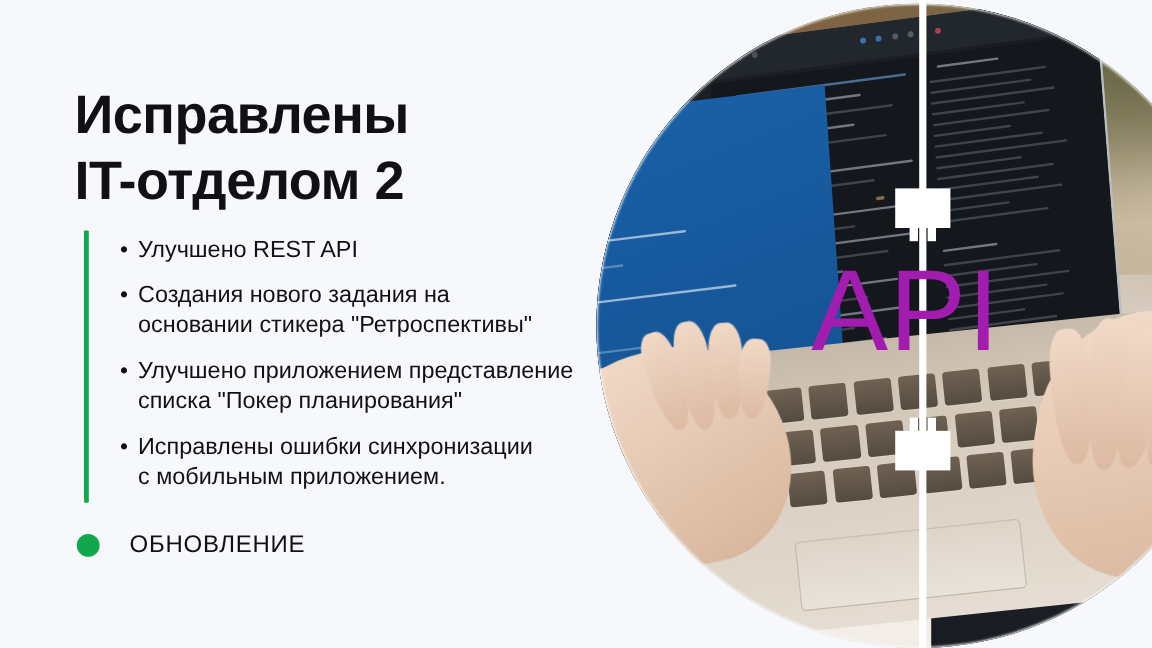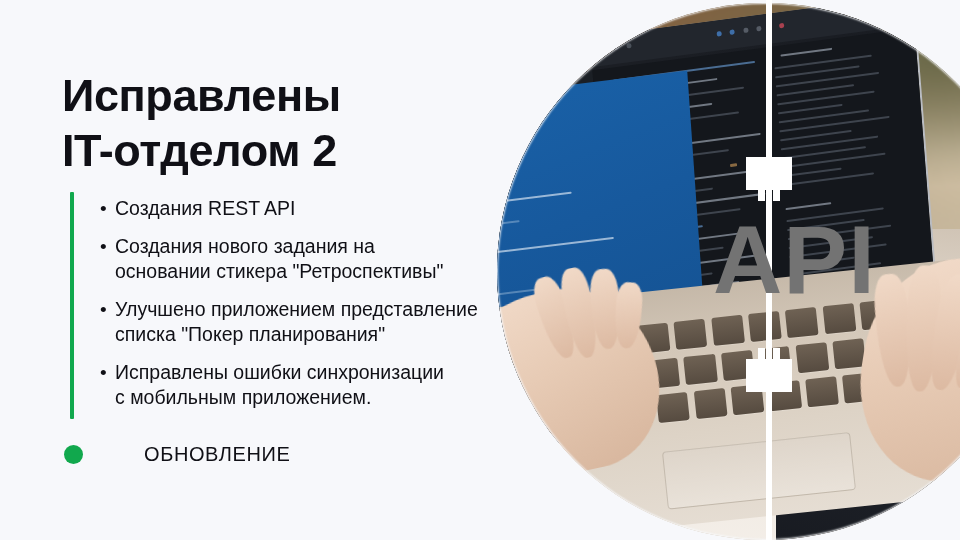--- a/index.html
+++ b/index.html
@@ -73,21 +73,20 @@
     color: #101016;
     white-space: pre-line;
   }
 
   .footer-tag {
     position: absolute;
     left: 64px;
     top: 443px;
     display: flex;
     align-items: center;
-    gap: 36px;
   }
   .footer-dot {
     width: 19px;
     height: 19px;
     border-radius: 50%;
     background: #11a84d;
     flex: 0 0 auto;
   }
   .footer-label {
     margin-left: 25px;
@@ -297,27 +296,27 @@
   .plug-top .prong-b { left: 27px; }
 
   .plug-bottom { left: 746px; top: 348px; }
   .plug-bottom .plug-body { top: 11px; }
   .plug-bottom .plug-prong { top: 0; }
   .plug-bottom .prong-a { left: 12px; }
   .plug-bottom .prong-b { left: 27px; }
 
   .api-word {
     position: absolute;
-    left: 713px;
+    left: 676px;
     top: 212px;
     font-size: 96px;
-    font-weight: 700;
+    font-weight: 400;
     letter-spacing: 1px;
     line-height: 1;
-    color: #737373;
+    color: #a21caf;
     white-space: nowrap;
   }
 
   
   .circle-feather {
     position: absolute;
     inset: 0;
     border-radius: 50%;
     box-shadow: inset 0 0 2px 1px rgba(247,248,251,0.9);
     pointer-events: none;
@@ -331,21 +330,21 @@
   <div class="title-block">
     <div class="title-line">Исправлены</div>
     <div class="title-line">IT-отделом 2</div>
   </div>
 
   <div class="accent-bar"></div>
 
   <div class="bullets">
     <div class="bullet-row">
       <span class="bullet-mark">•</span>
-      <span class="bullet-text">Создания REST API</span>
+      <span class="bullet-text">Улучшено REST API</span>
     </div>
     <div class="bullet-row">
       <span class="bullet-mark">•</span>
       <span class="bullet-text">Создания нового задания на
 основании стикера "Ретроспективы"</span>
     </div>
     <div class="bullet-row">
       <span class="bullet-mark">•</span>
       <span class="bullet-text">Улучшено приложением представление
 списка "Покер планирования"</span>

